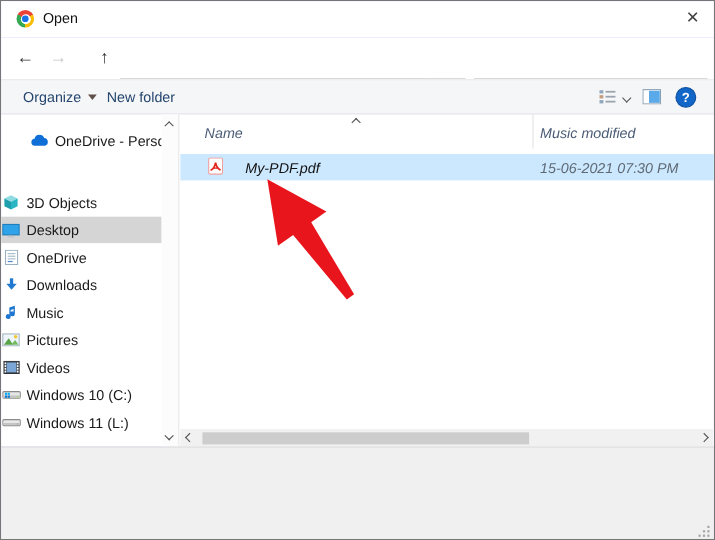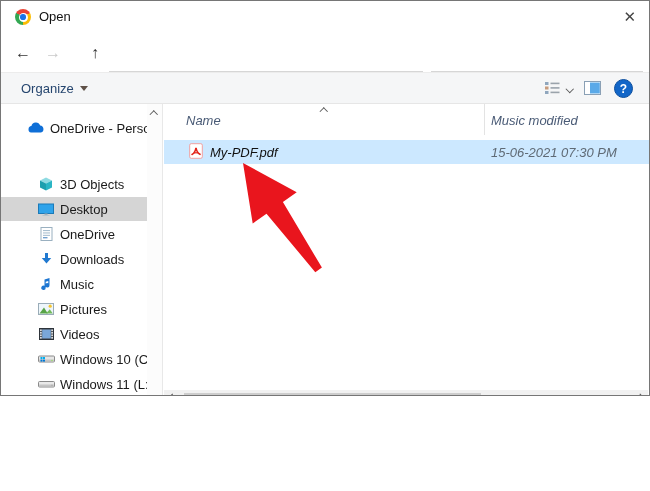--- a/index.html
+++ b/index.html
@@ -1,16 +1,16 @@
 <!DOCTYPE html>
 <html><head>
 <meta charset="utf-8">
 <style>
   html,body{margin:0;padding:0;background:#fff;}
-  .dialog{position:relative;width:650px;height:396px;box-sizing:border-box;border:1px solid #767676;
+  .dialog{position:relative;width:650px;height:491px;box-sizing:border-box;border:1px solid #767676;
     background:#c4b5fd;font-family:"Liberation Sans",sans-serif;font-size:13px;color:#1a1a1a;overflow:hidden;}
   
   .titlebar{position:absolute;left:0;top:0;width:100%;height:33px;background:#fff;}
   .chrome{position:absolute;left:14px;top:8px;width:16px;height:16px;border-radius:50%;
     background:conic-gradient(from -60deg,#ea4335 0 120deg,#fbbc04 0 240deg,#34a853 0 360deg);}
   .chrome::before{content:"";position:absolute;inset:3.5px;background:#fff;border-radius:50%;}
   .chrome::after{content:"";position:absolute;inset:5.2px;background:#1a73e8;border-radius:50%;}
   .win-title{position:absolute;left:38px;top:8px;font-size:13px;color:#111;}
   .close-btn{position:absolute;right:13px;top:6px;font-size:15px;color:#444;cursor:pointer;line-height:20px;}
   
@@ -55,33 +55,33 @@
   .helpbtn{position:absolute;left:613px;top:6px;width:19px;height:19px;border-radius:50%;background:#1266c8;
     border:1px solid #0d4f9e;box-sizing:border-box;color:#fff;font-weight:bold;font-size:12px;
     display:flex;align-items:center;justify-content:center;cursor:pointer;}
   
   .main{position:absolute;left:0;top:103px;width:100%;height:302px;background:#fff;}
   .sidebar{position:absolute;left:0;top:0;width:146px;height:100%;overflow:hidden;}
   .sb-item{position:absolute;left:0;width:146px;height:24px;display:flex;align-items:center;cursor:pointer;}
   .sb-item .ic{flex:none;width:18px;display:flex;justify-content:center;}
   .sb-item .lbl{margin-left:5px;white-space:nowrap;overflow:hidden;}
   .sb-item.lvl0{padding-left:26px;box-sizing:border-box;}
-  .sb-item.lvl1{padding-left:36px;box-sizing:border-box;}
+  .sb-item.lvl1{box-sizing:border-box;}
   .sb-item.selected{background:#d5d5d5;}
   .vscroll{position:absolute;left:146px;top:0;width:16px;height:100%;background:#fcfcfc;border-right:1px solid #e8e8e8;box-sizing:border-box;}
   .vscroll .chev{position:absolute;left:4px;}
   .filepanel{position:absolute;left:163px;top:0;right:0;height:100%;font-style:italic;}
   .lheader{position:absolute;left:0;top:0;right:0;height:31px;color:#4a5b76;}
   .col-name{position:absolute;left:22px;top:9px;cursor:pointer;}
   .sortcaret{position:absolute;left:157px;top:5px;}
   .col-div{position:absolute;left:320px;top:0;width:1px;height:31px;background:#e3e3e3;}
   .col-date{position:absolute;left:327px;top:9px;cursor:pointer;}
   .frow{position:absolute;left:0;top:36px;right:0;height:24px;background:#cce8ff;display:flex;align-items:center;cursor:pointer;}
   .frow .ic{margin-left:25px;flex:none;}
-  .frow .fname{margin-left:7px;color:#111;}
+  .frow .fname{margin-left:20px;color:#111;}
   .frow .fdate{position:absolute;left:327px;color:#5f6a75;}
   .hscroll{position:absolute;left:0;bottom:0;right:1px;height:16px;background:#f1f1f1;display:flex;align-items:center;}
   .hs-thumb{position:absolute;left:20px;top:2.5px;width:297px;height:11px;background:#cdcdcd;cursor:grab;}
   .hs-arrow{position:absolute;top:5px;cursor:pointer;}
   .arrow-overlay{position:absolute;left:0;top:0;width:650px;height:302px;pointer-events:none;}
   
   .footer{position:absolute;left:0;top:405px;width:100%;height:86px;background:#f0f0f0;border-top:1px solid #dfdfdf;box-sizing:border-box;}
   .grip{position:absolute;right:4px;bottom:4px;width:10px;height:10px;}
   .grip::before{content:"";position:absolute;left:0;top:8px;width:2px;height:2px;background:#a6a6a6;
     box-shadow:4px 0 #a6a6a6,8px 0 #a6a6a6,4px -4px #a6a6a6,8px -4px #a6a6a6,8px -8px #a6a6a6;}
@@ -126,20 +126,23 @@
         <line x1="9.2" y1="9.2" x2="13" y2="13" stroke="#666" stroke-width="1.4"></line>
       </svg>
       <input type="text" placeholder="Search Translation" style="">
     </div>
   </div>
 
   <div class="cmdbar">
     <div class="cmd organize">
       <span>Organize</span>
       <span class="tri-down"></span>
+    </div>
+    <div class="cmd newfolder">
+      <span>New folder</span>
     </div>
     <span class="viewbtn">
       <svg width="17" height="16" viewBox="0 0 17 16">
         <rect x="1" y="2" width="3.5" height="3" fill="#8fa6bd"></rect>
           <rect x="6.5" y="2.6" width="9" height="1.6" fill="#9aa3ab"></rect>
         <rect x="1" y="6.5" width="3.5" height="3" fill="#c79b7d"></rect>
           <rect x="6.5" y="7.1" width="9" height="1.6" fill="#9aa3ab"></rect>
         <rect x="1" y="11" width="3.5" height="3" fill="#8fa6bd"></rect>
           <rect x="6.5" y="11.6" width="9" height="1.6" fill="#9aa3ab"></rect>
       </svg>

